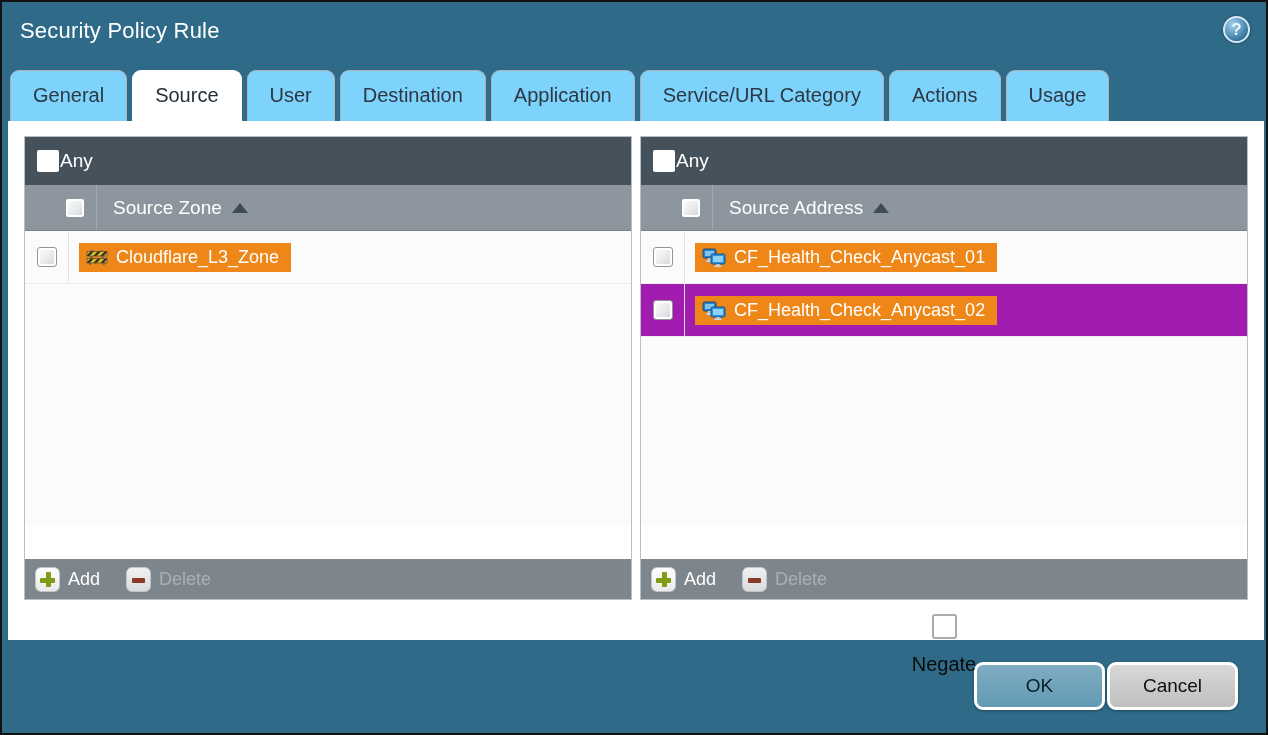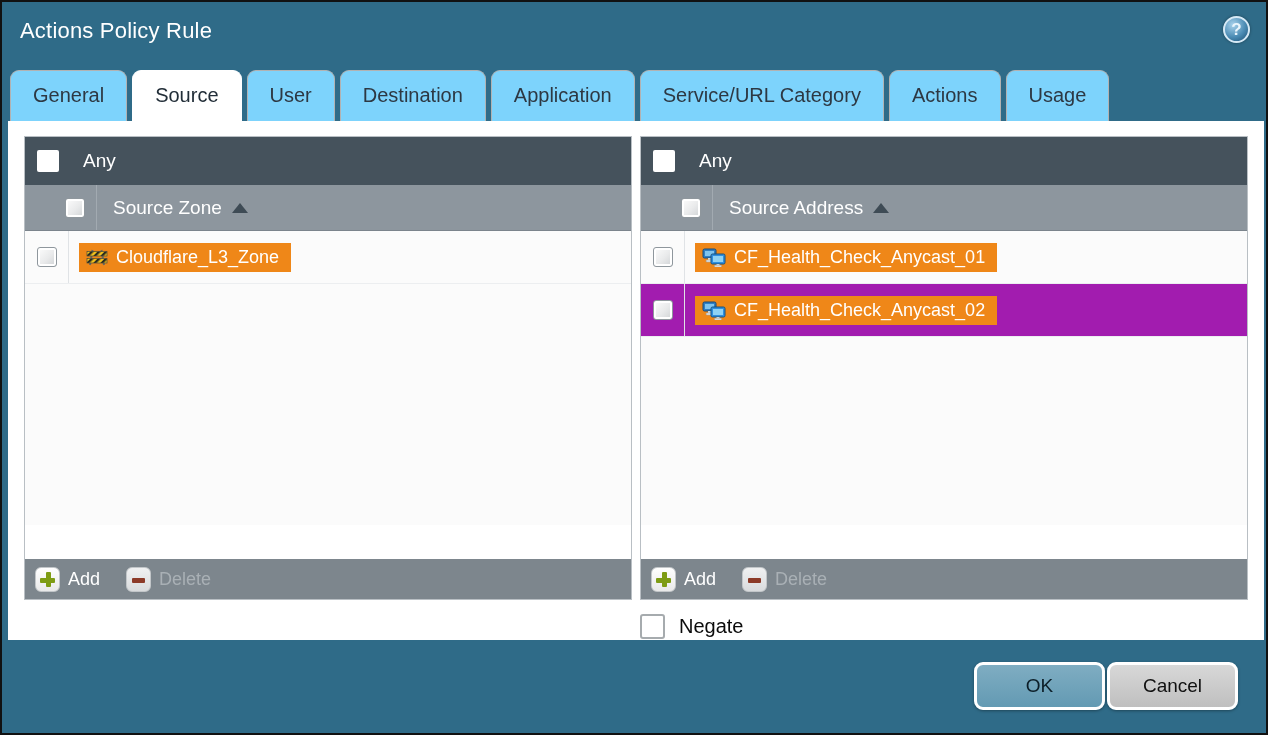--- a/index.html
+++ b/index.html
@@ -37,21 +37,21 @@
   
   .content {
     position:relative; margin:0 6px; width:1256px; height:519px;
     background:#fff; padding:15px 16px 0 16px; z-index:2;
   }
   .panels { display:flex; gap:8px; }
   .panel { flex:1 1 0; display:flex; flex-direction:column; border:1px solid #b9bfc4; }
 
   .any-header {
     height:48px; background:#45525c; display:flex; align-items:center;
-    padding:0 12px; gap:24px; flex:none;
+    padding:0 12px; gap:1px; flex:none;
   }
   .any-checkbox { width:22px; height:22px; background:#fff; border-radius:2px; cursor:pointer; flex:none; }
   .any-label { color:#fff; font-size:19px; }
 
   .col-header {
     height:46px; background:#8d969e; display:flex; align-items:center; flex:none;
     border-bottom:1px solid #7b848c;
     padding-left:28px;
   }
   .col-cb-cell { width:44px; display:flex; align-items:center; justify-content:center;
@@ -97,21 +97,21 @@
     content:""; position:absolute; background:#7e9c14; border-radius:1px;
   }
   .icon-plus::before { left:4px; right:4px; top:10px; height:5px; }
   .icon-plus::after  { top:4px; bottom:4px; left:10px; width:5px; }
   .icon-minus { background:linear-gradient(180deg,#f0f1f2 0%,#d9dbdd 100%); }
   .icon-minus::before {
     content:""; position:absolute; left:5px; right:5px; top:10px; height:5px;
     background:#8c3a28; border-radius:1px;
   }
 
-  .negate-row { display:flex; align-items:center; gap:14px; margin:14px 0 0 616px; }
+  .negate-row { display:flex; align-items:center; gap:14px; margin:14px 0 0 616px;flex-direction:column; }
   .negate-checkbox {
     width:25px; height:25px; background:#fff; border:2px solid #a6abae;
     border-radius:3px; cursor:pointer; flex:none;
   }
   .negate-label { font-size:20px; color:#0b0b0b; }
 
   
   .footer { position:absolute; right:28px; bottom:23px; display:flex; gap:2px; }
   .btn {
     min-width:131px; height:48px; border-radius:9px; border:3px solid #fff;
@@ -121,21 +121,21 @@
   }
   .btn-ok { background:linear-gradient(180deg,#7fadc2 0%,#639ab3 100%); color:#0c1e28; }
   .btn-cancel { background:linear-gradient(180deg,#d8d8d8 0%,#bfbfbf 100%); color:#101010; }
 </style>
 </head>
 <body>
 
 <div class="dialog">
 
   <div class="titlebar">
-    <div class="title">Actions Policy Rule</div>
+    <div class="title">Security Policy Rule</div>
     <div class="help-icon">?</div>
   </div>
 
   <div class="tabs">
     <div class="tab">General</div>
     <div class="tab active">Source</div>
     <div class="tab">User</div>
     <div class="tab">Destination</div>
     <div class="tab">Application</div>
     <div class="tab">Service/URL Category</div>

